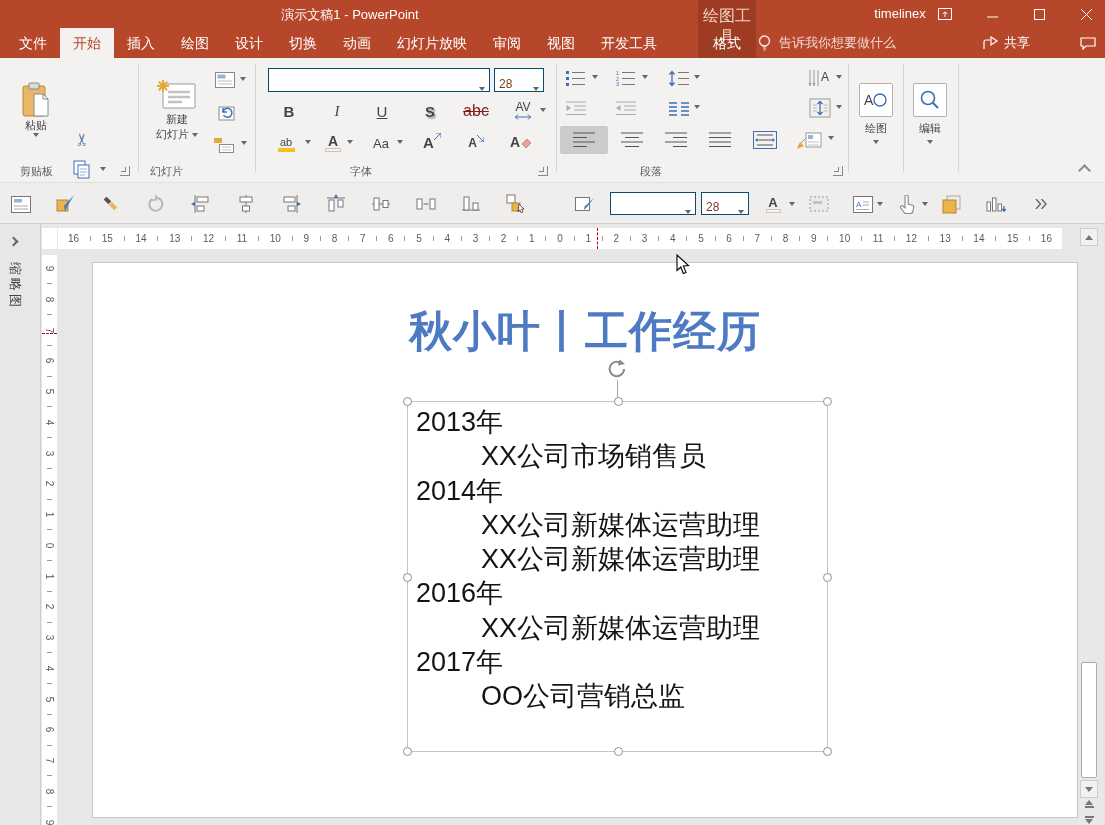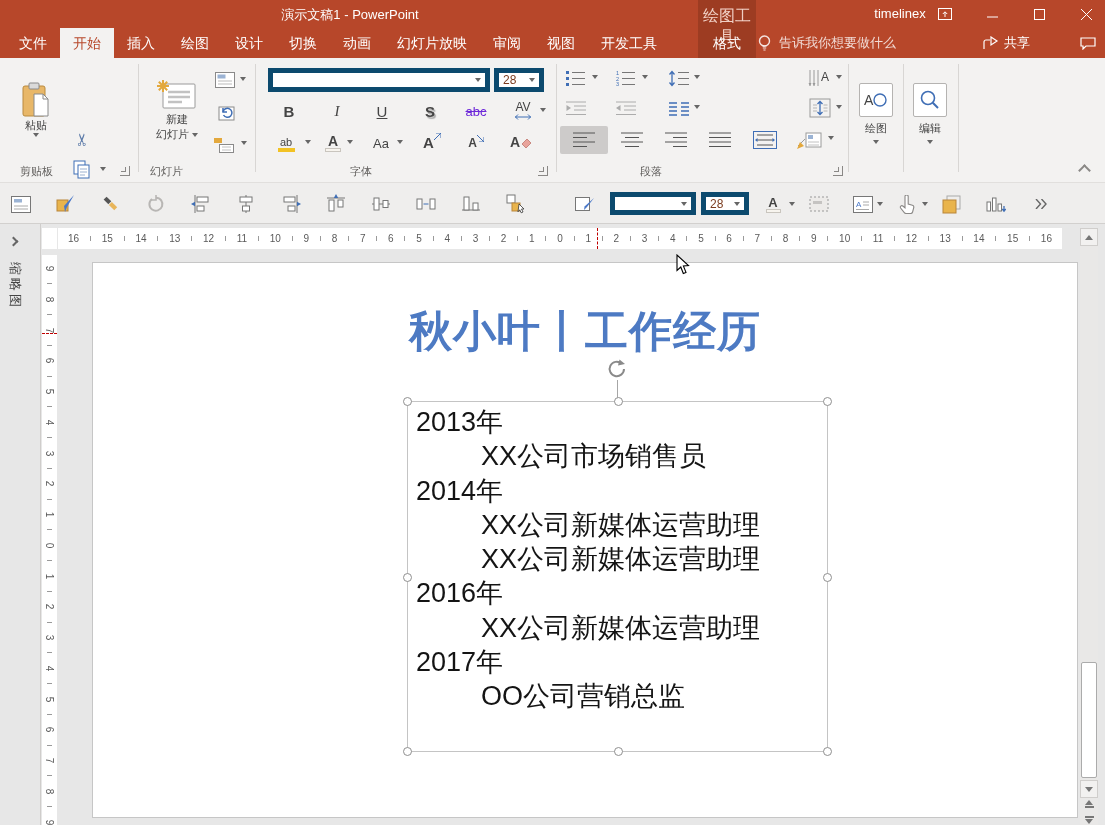--- a/index.html
+++ b/index.html
@@ -39,22 +39,22 @@
   .grp-label { position:absolute; top:106px; font-size:11px; color:#605E5C; }
   .launcher { position:absolute; width:10px; height:10px; border-right:1px solid #8A8886;
     border-bottom:1px solid #8A8886; }
   .launcher::after { content:""; position:absolute; right:2px; bottom:2px; width:4px; height:4px;
     border-right:1px solid #8A8886; border-bottom:1px solid #8A8886; transform:translate(-1px,-1px); }
   .caret { display:inline-block; width:0; height:0; border-left:3.5px solid transparent;
     border-right:3.5px solid transparent; border-top:4px solid #666; vertical-align:middle; }
   .rb-btn { position:absolute; display:flex; align-items:center; justify-content:center; }
   .rb-txt { font-size:11px; color:#444; text-align:center; }
   .letter { font-size:15px; color:#444; }
-  .combo { position:absolute; background:#fff; border:5px solid #0c4a6e; display:flex;
-    align-items:center; font-size:12px; color:#7B3B1E; padding:0 4px; }
+  .combo { position:absolute; background:#fff; border:1px solid #0c4a6e; display:flex;
+    align-items:flex-end; font-size:12px; color:#7B3B1E; padding:0 4px; }
   .combo .caret { margin-left:auto; }
   .selbtn { background:#CDCBCA; border-radius:2px; }
   .bigbox { border:1px solid #B5B3B1; border-radius:2px; background:#fff; }
   .collapse-chev { position:absolute; left:1080px; top:108px; width:9px; height:9px;
     border-top:2px solid #8A8886; border-right:2px solid #8A8886; transform:rotate(-45deg); }
 
   
   .qat { position:relative; width:100%; height:41px; background:#EFEEED;
     border-bottom:1px solid #D2D0CE; }
   .qat-btn { position:absolute; top:8px; width:26px; height:26px; display:flex;
@@ -266,21 +266,21 @@
     <div class="rb-btn" style="left:326px;top:42px;width:22px;height:22px">
         <span class="letter" style="font-style:italic;font-family:'Liberation Serif',serif">I</span>
       </div>
     <div class="rb-btn" style="left:371px;top:42px;width:22px;height:22px">
         <span class="letter" style="text-decoration:underline">U</span>
       </div>
     <div class="rb-btn" style="left:419px;top:42px;width:22px;height:22px">
         <span class="letter" style="font-weight:bold;text-shadow:1.5px 1.5px 1px #AAA">S</span>
       </div>
     <div class="rb-btn" style="left:462px;top:42px;width:28px;height:22px">
-        <span style="font-size:13px;color:#6d28d9;text-decoration:line-through">abc</span>
+        <span style="font-size:16px;color:#7f1d1d;text-decoration:line-through">abc</span>
       </div>
     <div class="rb-btn" style="left:508px;top:40px;width:30px;height:24px;flex-direction:column">
       <span style="font-size:12px;color:#444">AV</span>
       <svg width="16" height="6" viewBox="0 0 16 6">
           <path d="M0 3 h16 M3 0.5 L0.5 3 L3 5.5 M13 0.5 L15.5 3 L13 5.5" fill="none" stroke="#3F6EB5"></path>
         </svg>
     </div>
     <span class="caret" style="position:absolute;left:540px;top:50px"></span>
     <div class="rb-btn" style="left:272px;top:74px;width:28px;height:24px;flex-direction:column">
       <span style="font-size:11px;color:#444;line-height:11px">ab</span>

